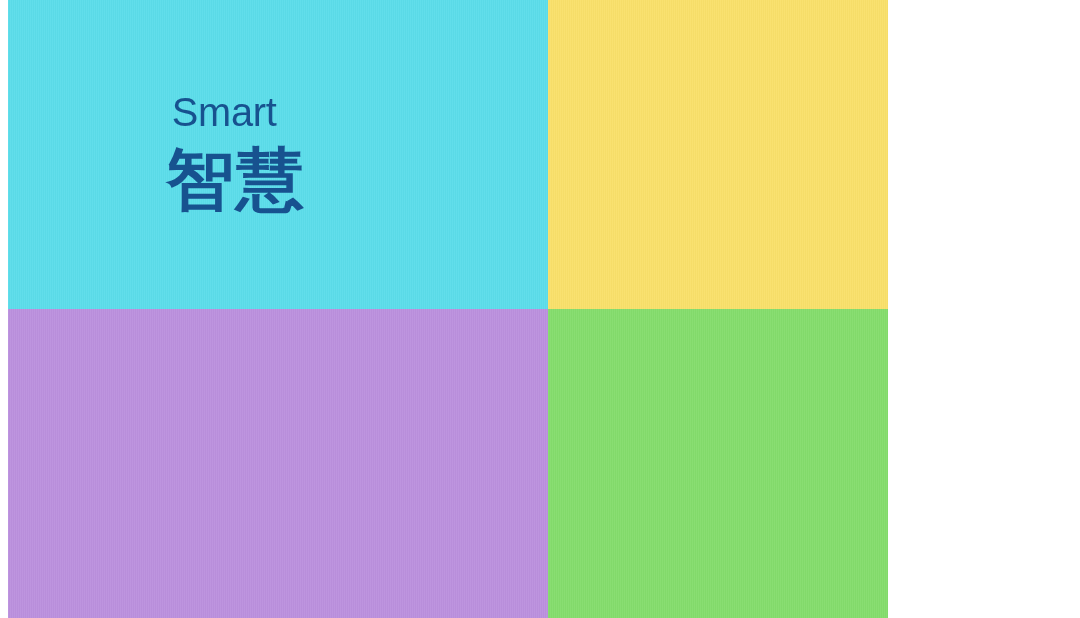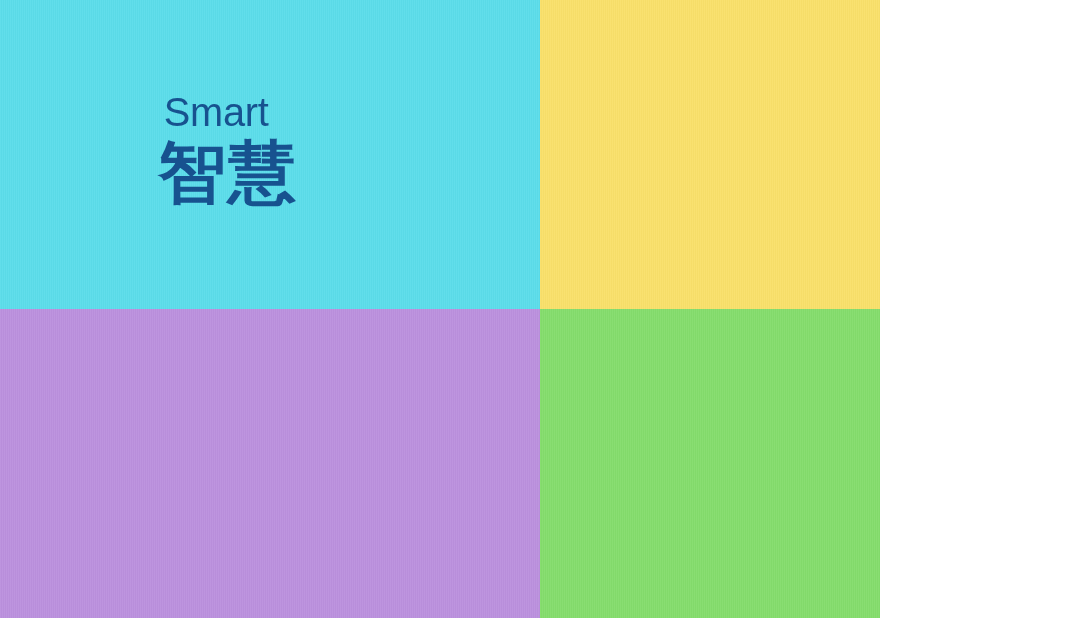--- a/index.html
+++ b/index.html
@@ -12,20 +12,21 @@
   }
 
   .poster {
     position: relative;
     width: 880px;
     height: 618px;
     overflow: hidden;
     display: grid;
     grid-template-columns: 540px 540px;
     grid-template-rows: 309px 309px;
+    padding-left: 8px;
   }
 
   .quad {
     position: relative;
     overflow: hidden;
   }
 
   
   .quad::after {
     content: "";
@@ -57,21 +58,21 @@
     letter-spacing: -0.2px;
     white-space: nowrap;
     transform: scaleX(0.97);
   }
 
   .zh {
     font-size: 68px;
     font-weight: 700;
     letter-spacing: 2px;
     white-space: nowrap;
-    margin-top: 5px;
+    margin-top: 12px;
   }
 
   
   .q-smart       .stack { left: 152px; top: 92px;  }
 
   .q-smart       .eng { margin-right: 18px; }
 
   .q-smart       .zh { margin-left: 6px;  }
 </style>
 </head>

